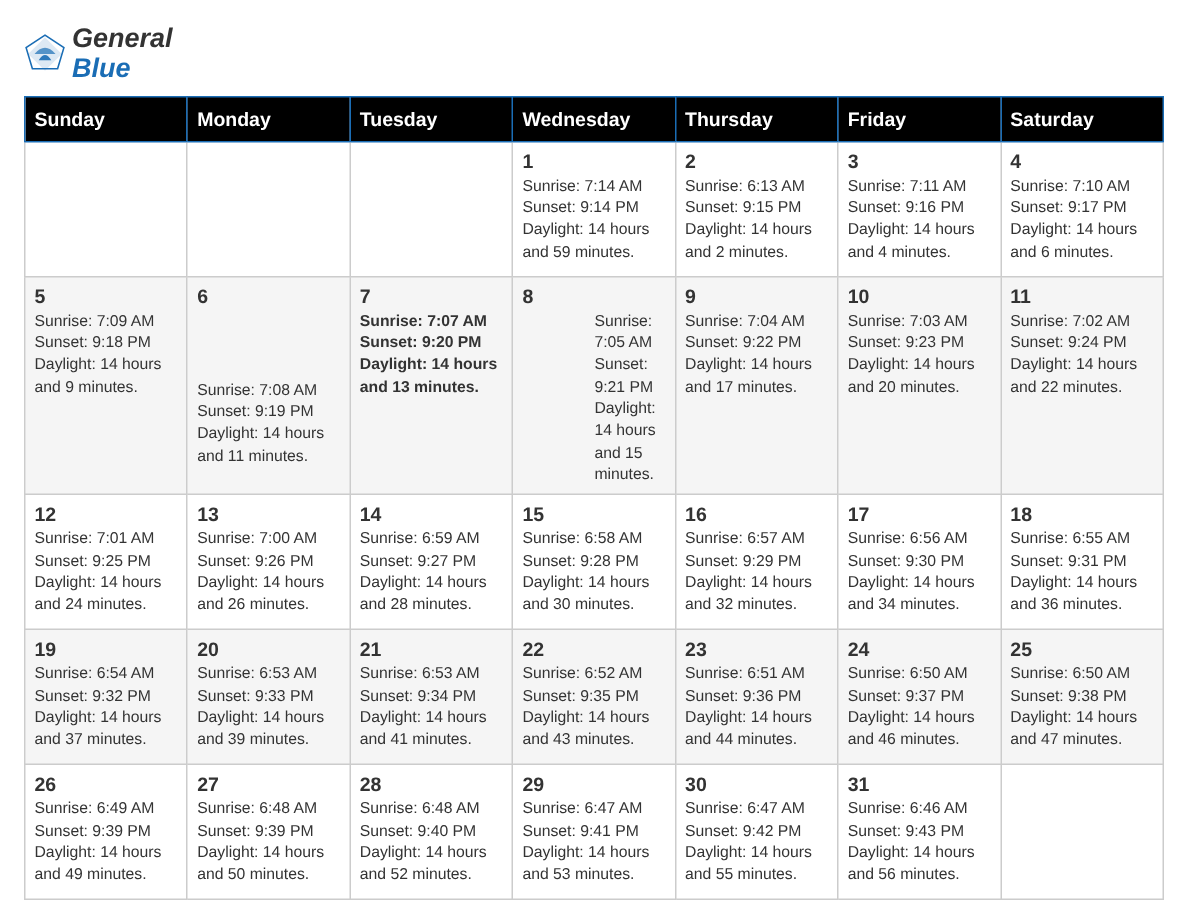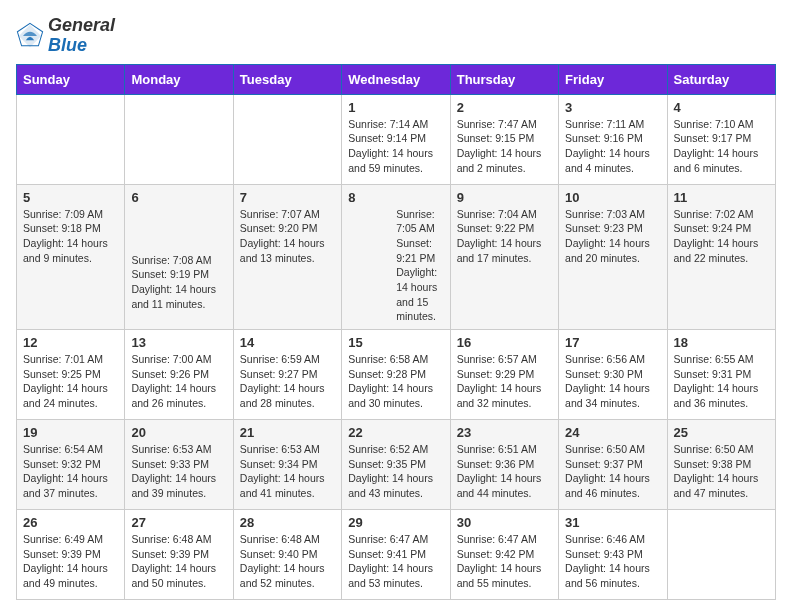--- a/index.html
+++ b/index.html
@@ -45,21 +45,21 @@
       font-size: 15px;
       color: #333;
       font-weight: bold;
     }
     table {
       width: 100%;
       border-collapse: collapse;
       font-size: 11px;
     }
     thead tr th {
-      background-color: #6d28d9;
+      background-color: #000000;
       color: #fff;
       text-align: left;
       padding: 7px 6px;
       font-size: 13px;
       font-weight: bold;
       border: 1px solid #1a6db5;
     }
     tbody tr td {
       border: 1px solid #ccc;
       vertical-align: top;
@@ -125,21 +125,21 @@
         <td class="empty-cell"></td>
         <td class="empty-cell"></td>
         <td>
           <span class="day-num">1</span>
           <div class="day-info" style="white-space: pre-line;">Sunrise: 7:14 AM
 Sunset: 9:14 PM
 Daylight: 14 hours and 59 minutes.</div>
         </td>
         <td>
           <span class="day-num">2</span>
-          <div class="day-info" style="white-space: pre-line;">Sunrise: 7:47 AM
+          <div class="day-info" style="white-space: pre-line;">Sunrise: 6:13 AM
 Sunset: 9:15 PM
 Daylight: 14 hours and 2 minutes.</div>
         </td>
         <td>
           <span class="day-num">3</span>
           <div class="day-info" style="white-space: pre-line;">Sunrise: 7:11 AM
 Sunset: 9:16 PM
 Daylight: 14 hours and 4 minutes.</div>
         </td>
         <td>
@@ -157,21 +157,21 @@
 Daylight: 14 hours and 9 minutes.</div>
         </td>
         <td>
           <span class="day-num">6</span>
           <div class="day-info" style="white-space: pre-line; margin-top: 48px;">Sunrise: 7:08 AM
 Sunset: 9:19 PM
 Daylight: 14 hours and 11 minutes.</div>
         </td>
         <td>
           <span class="day-num">7</span>
-          <div class="day-info" style="white-space: pre-line;">Sunrise: 7:07 AM
+          <div class="day-info" style="white-space: pre-line; font-weight: bold;">Sunrise: 7:07 AM
 Sunset: 9:20 PM
 Daylight: 14 hours and 13 minutes.</div>
         </td>
         <td>
           <span class="day-num">8</span>
           <div class="day-info" style="white-space: pre-line; margin-left: 48px;">Sunrise: 7:05 AM
 Sunset: 9:21 PM
 Daylight: 14 hours and 15 minutes.</div>
         </td>
         <td>

